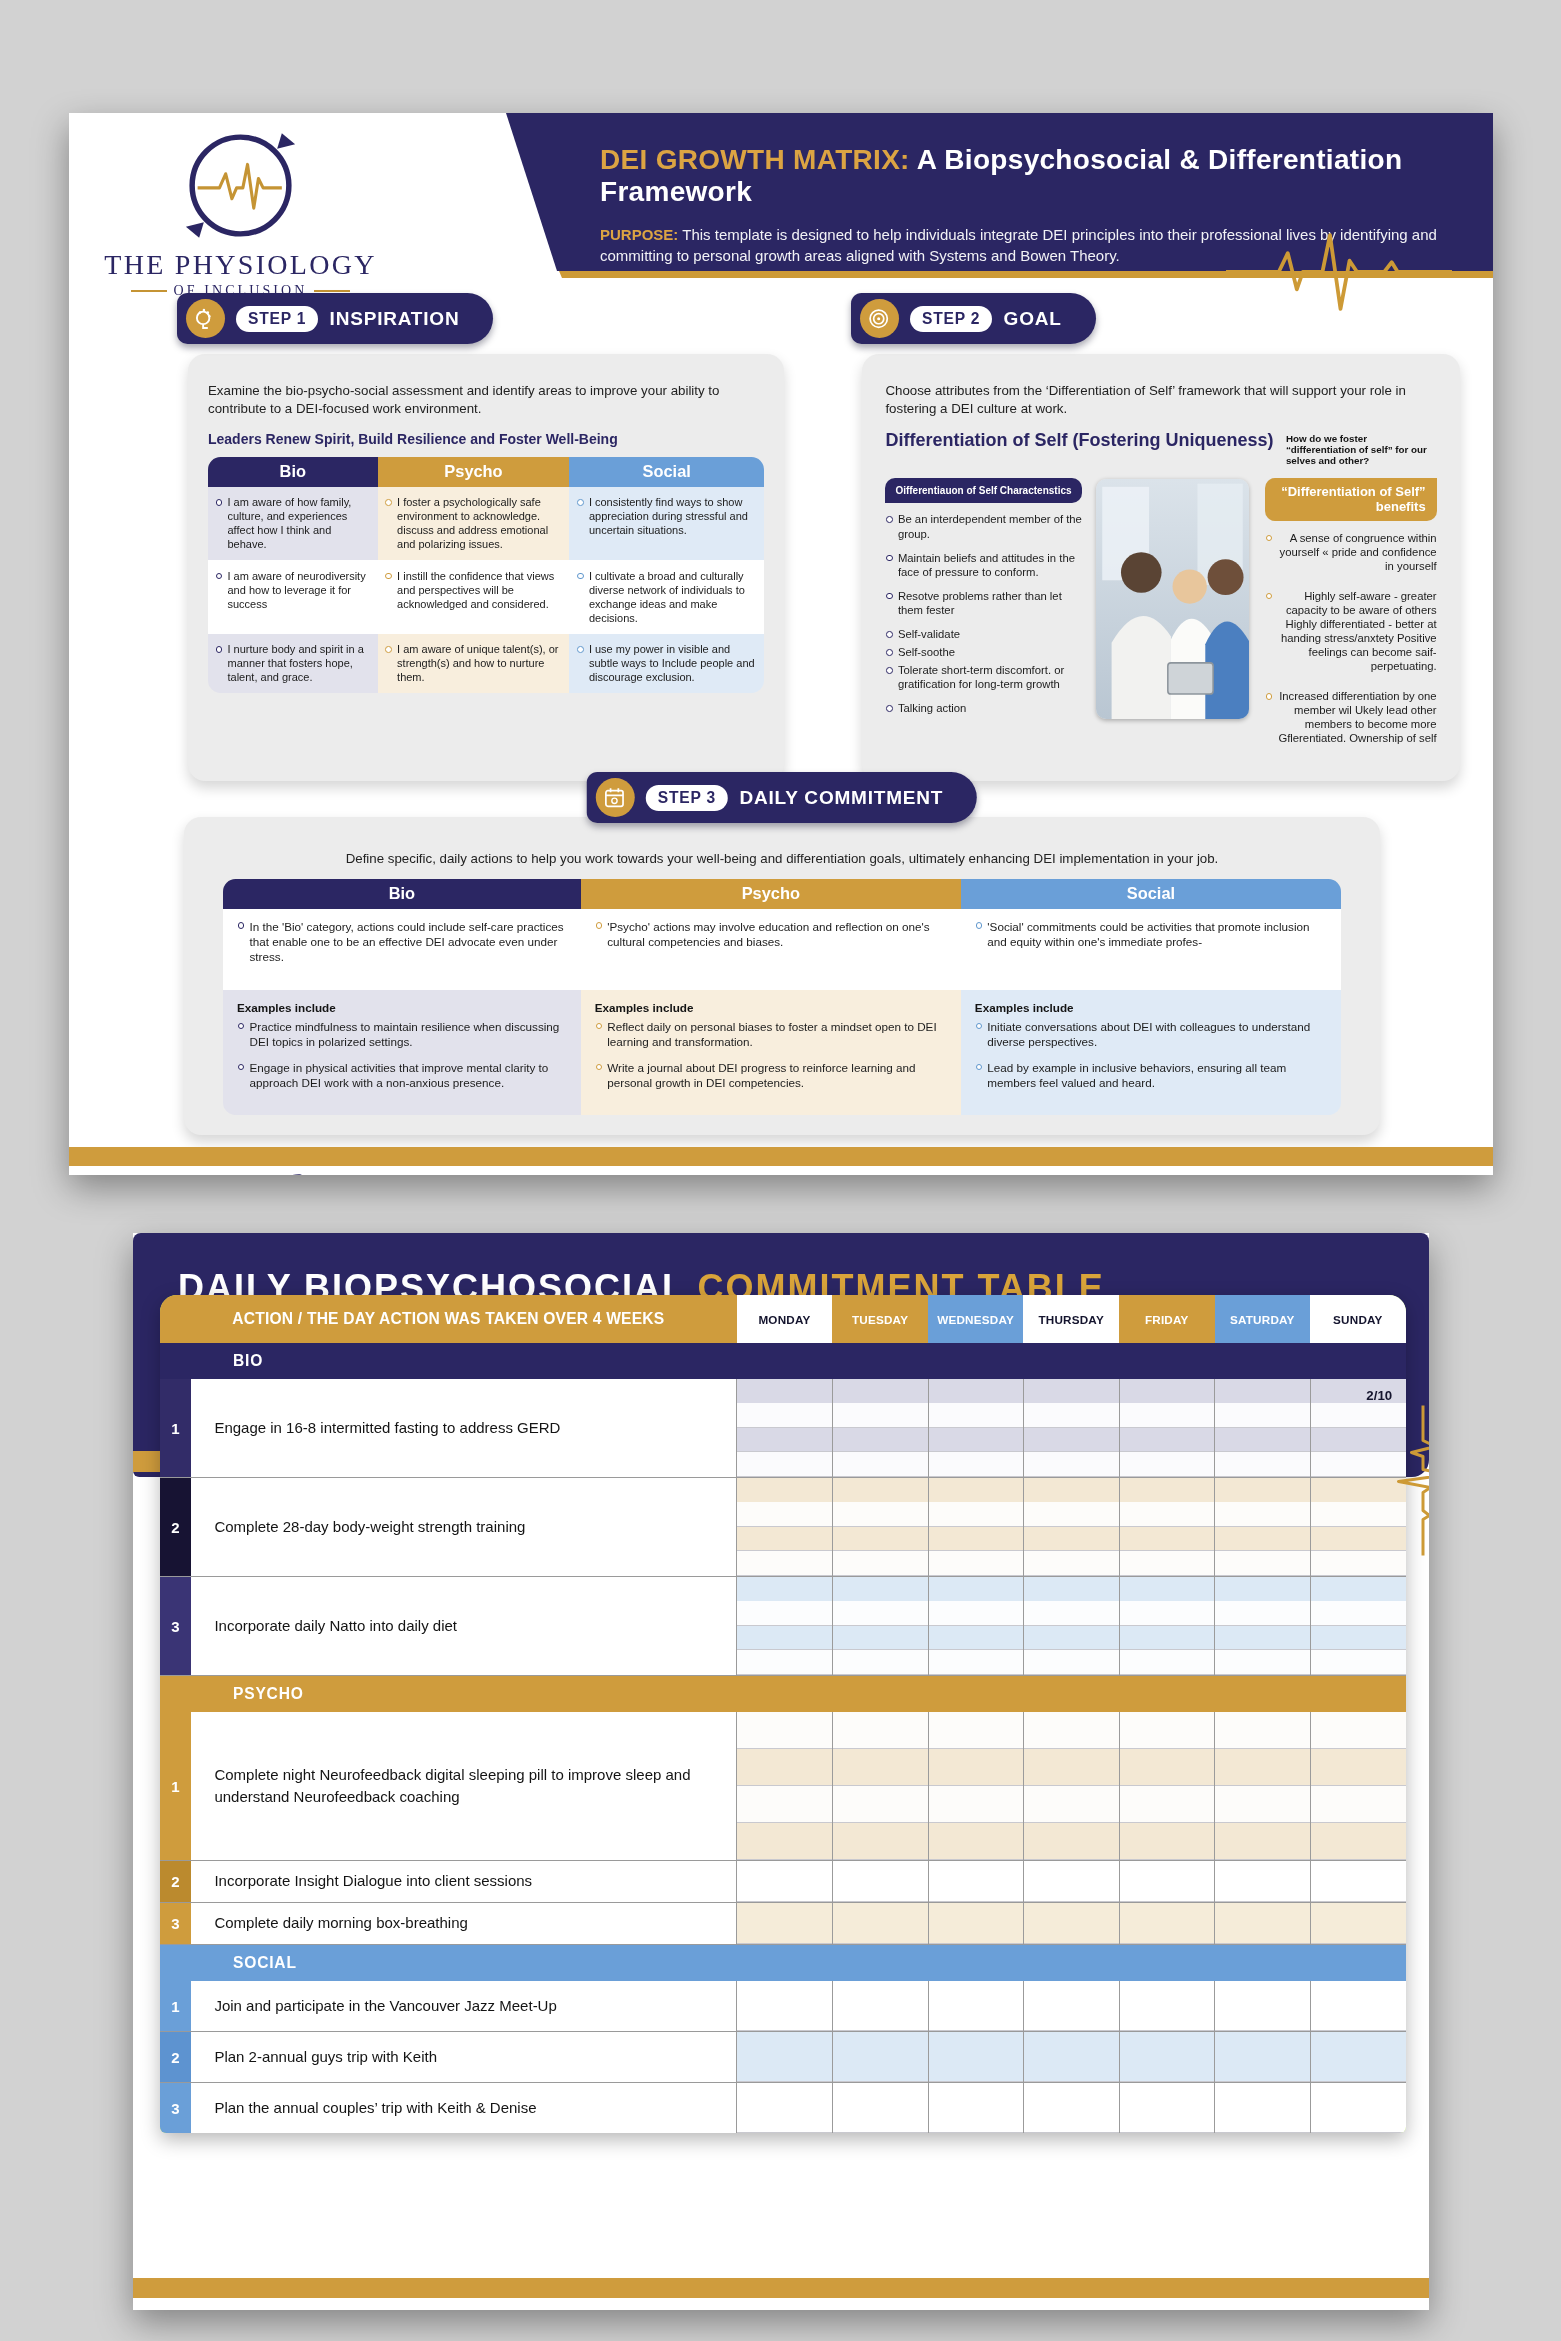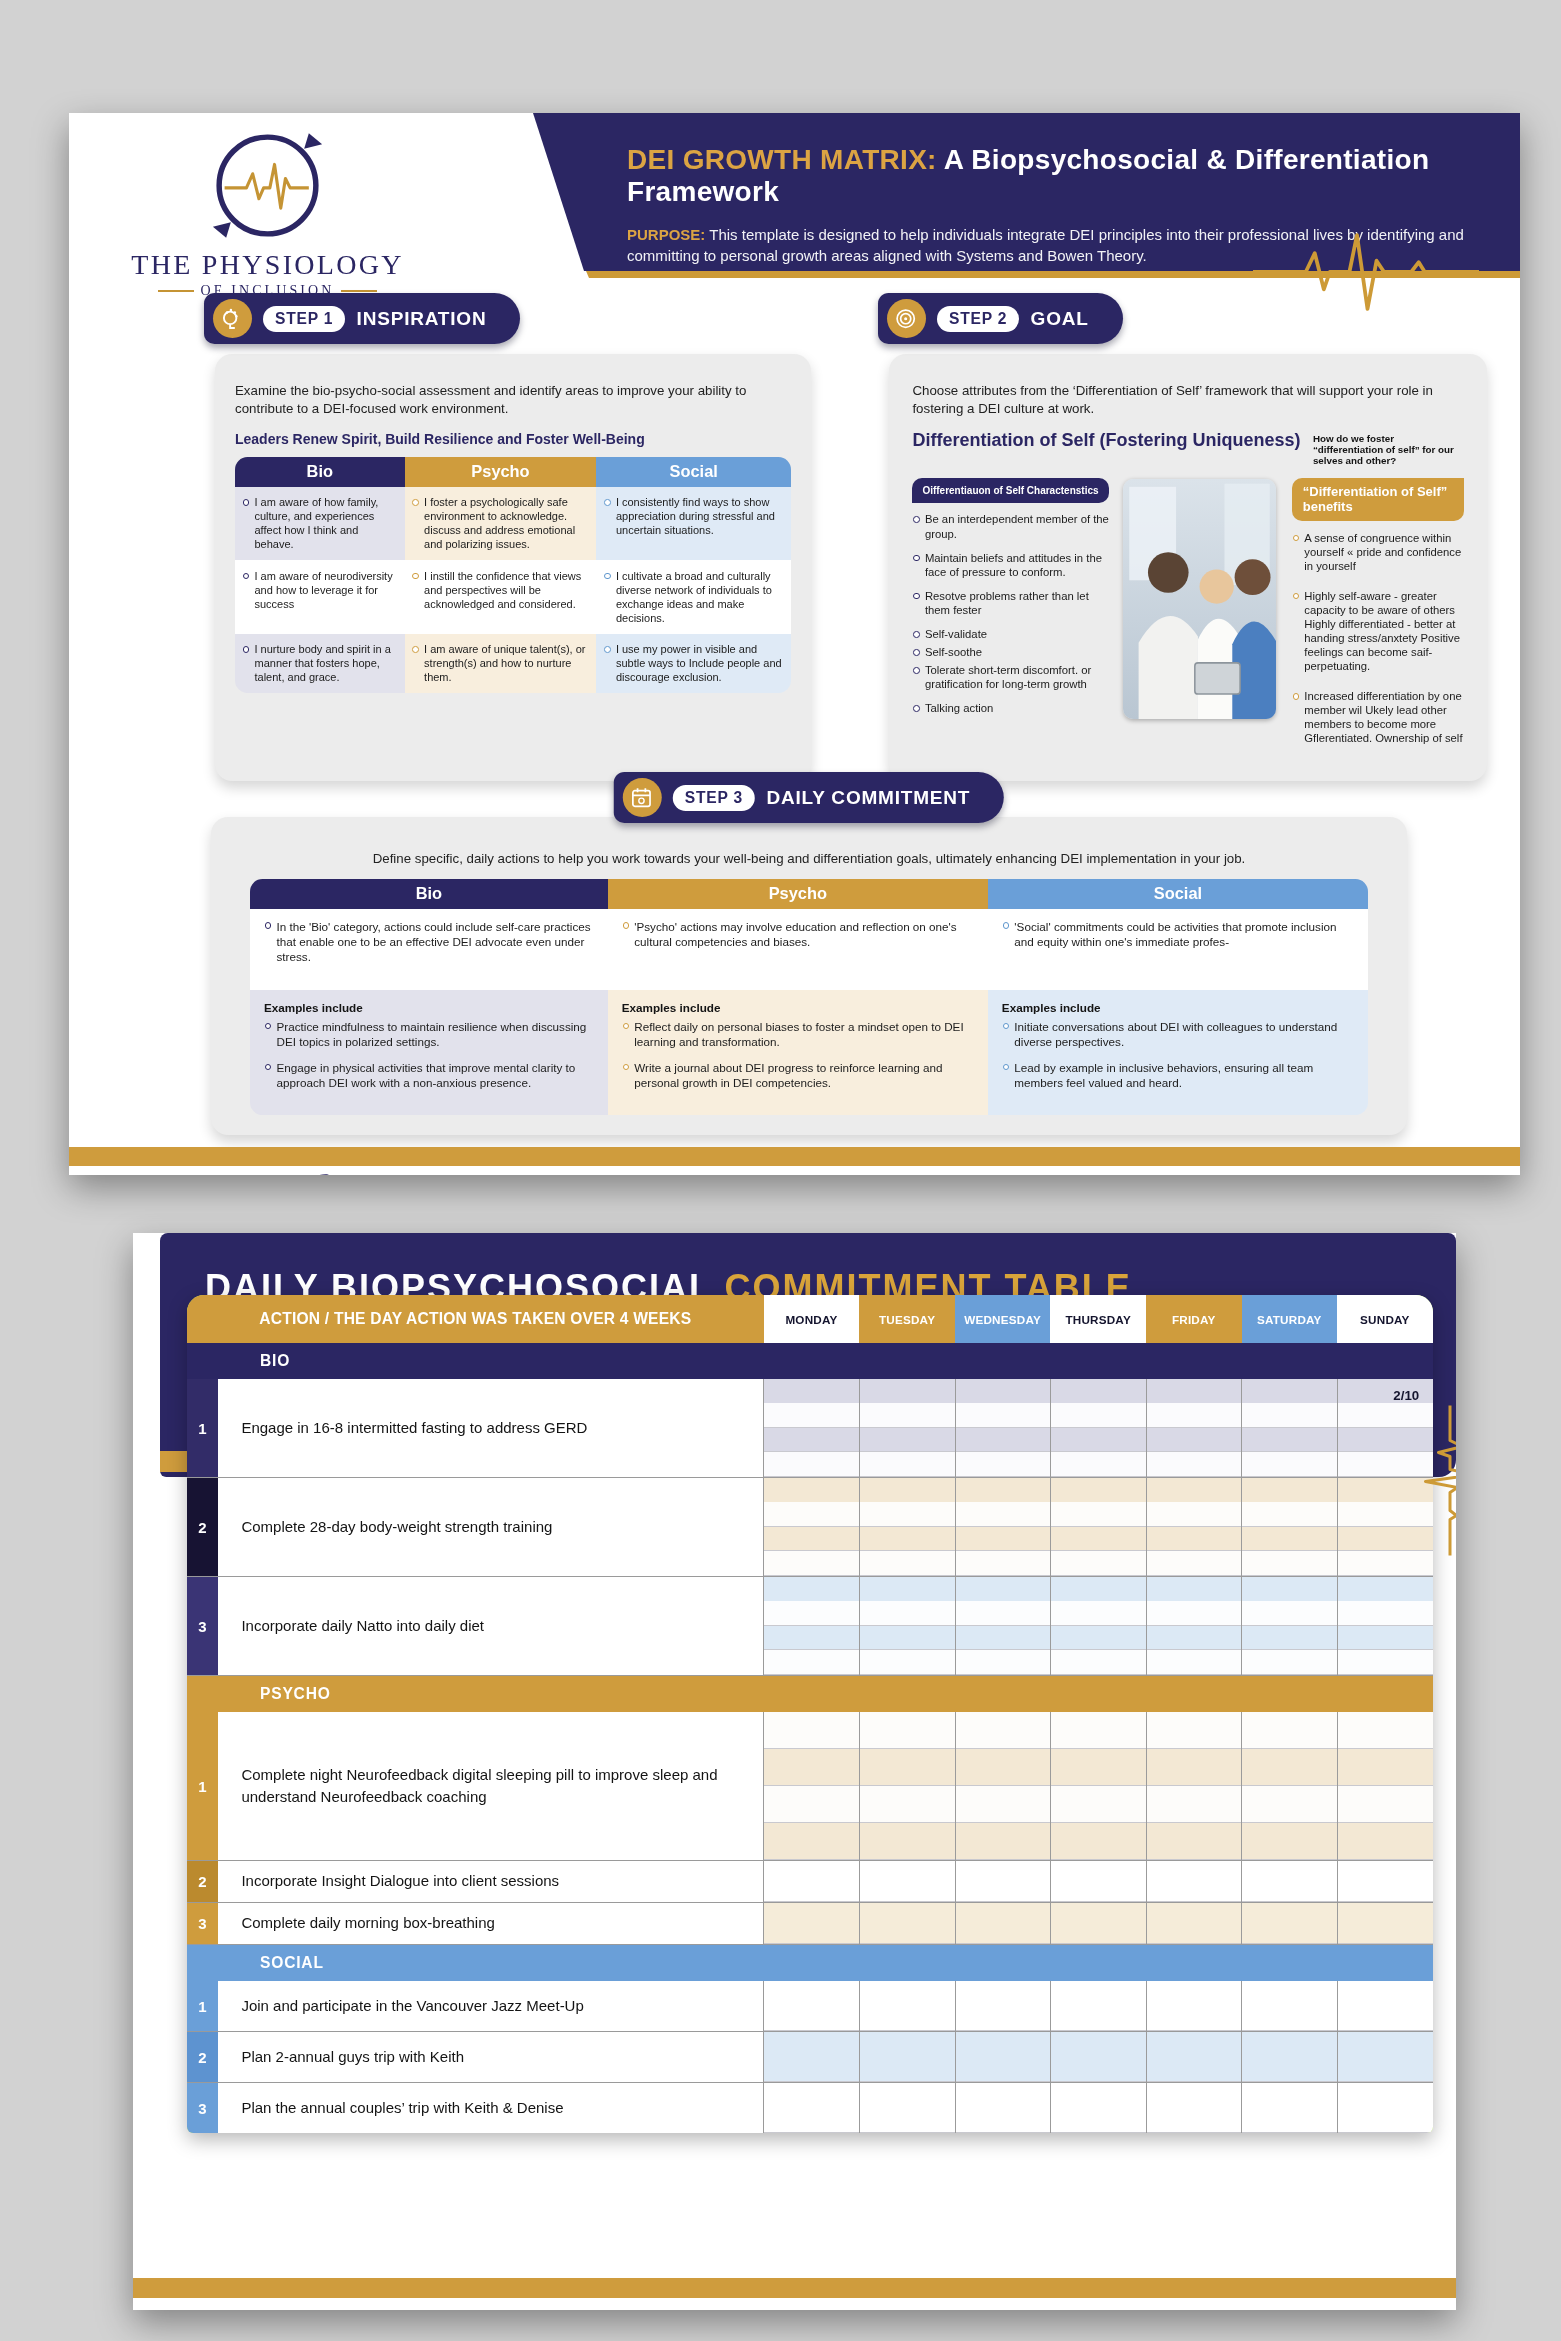--- a/index.html
+++ b/index.html
@@ -2,21 +2,21 @@
 <html style="font-size:12.5px"><head>
 <meta charset="utf-8">
 <style>
   html,body{margin:0;padding:0;}
   body{
     width:1561px;height:2342px;position:relative;overflow:hidden;
     background:#d2d2d2;
     font-family:"Liberation Sans",sans-serif;
     color:#1c1c1c;
   }
-  .page{position:absolute;background:#fff;box-shadow:0 12.5px 33px rgba(0,0,0,.38);overflow:hidden;padding-left:27px;}
+  .page{position:absolute;background:#fff;box-shadow:0 12.5px 33px rgba(0,0,0,.38);overflow:hidden;}
   #page1{left:69px;top:113px;width:1424px;height:1062px;}
   #page2{left:133px;top:1233px;width:1296px;height:1077px;}
 
   
   .p1-header{position:relative;height:164px;}
   .navy-band{
     position:absolute;left:320px;right:0;top:0;height:158px;background:#2b2663;
     clip-path:polygon(117px 0,100% 0,100% 100%,168px 100%);
   }
   .band-gold{
@@ -71,21 +71,21 @@
   .heading-row{display:flex;align-items:flex-start;gap:12.5px;margin-top:11px;}
   .s2-heading{color:#2b2663;font-weight:800;font-size:18px;flex:0 0 auto;}
   .s2-note{font-size:9.8px;font-weight:700;color:#141414;width:183px;line-height:1.15;padding-top:3.1px;}
   .s2-body{display:flex;margin-top:11px;}
   .s2-left{width:203px;flex:0 0 auto;}
   .s2-left-head{background:#2b2663;color:#fff;font-weight:800;font-size:10px;line-height:1.15;padding:7px 10px;border-radius:10px 10px 10px 0;display:inline-block;}
   .s2-list{margin-top:9.4px;font-size:11.3px;line-height:1.25;}
   .s2-list .bullet{margin-bottom:10px;}
   .s2-list .bullet.tight{margin-bottom:3.9px;}
   .s2-photo{width:153px;flex:0 0 auto;margin:1.6px 3.1px 0 7.8px;border-radius:10px;overflow:hidden;height:240px;box-shadow:0 1.6px 4.7px rgba(0,0,0,.25);}
-  .s2-right{flex:1;padding-left:12.5px;}
+  .s2-right{flex:1;padding-left:12.5px;text-align:right;}
   .s2-right-head{background:#cf9c3d;color:#fff;font-weight:800;font-size:13px;line-height:1.15;padding:7px 11px;border-radius:10px 0 10px 10px;display:inline-block;}
   .s2-right .s2-list .bullet{margin-bottom:15.6px;}
 
   
   .step3-wrap{margin:36px 33px 0 115px;width:1196px;position:relative;}
   #panel3{padding:34px 39px 20px;}
   .pill-center{left:50%;transform:translateX(-50%);top:-45px;}
   .s3-intro{font-size:13.3px;text-align:center;margin-bottom:12.5px;color:#222;}
   .s3-table{display:grid;grid-template-columns:32% 34% 34%;border-radius:12.5px;overflow:hidden;}
   .s3-desc{background:#fff;padding:10px 14px;font-size:11.7px;line-height:1.32;min-height:61px;}

